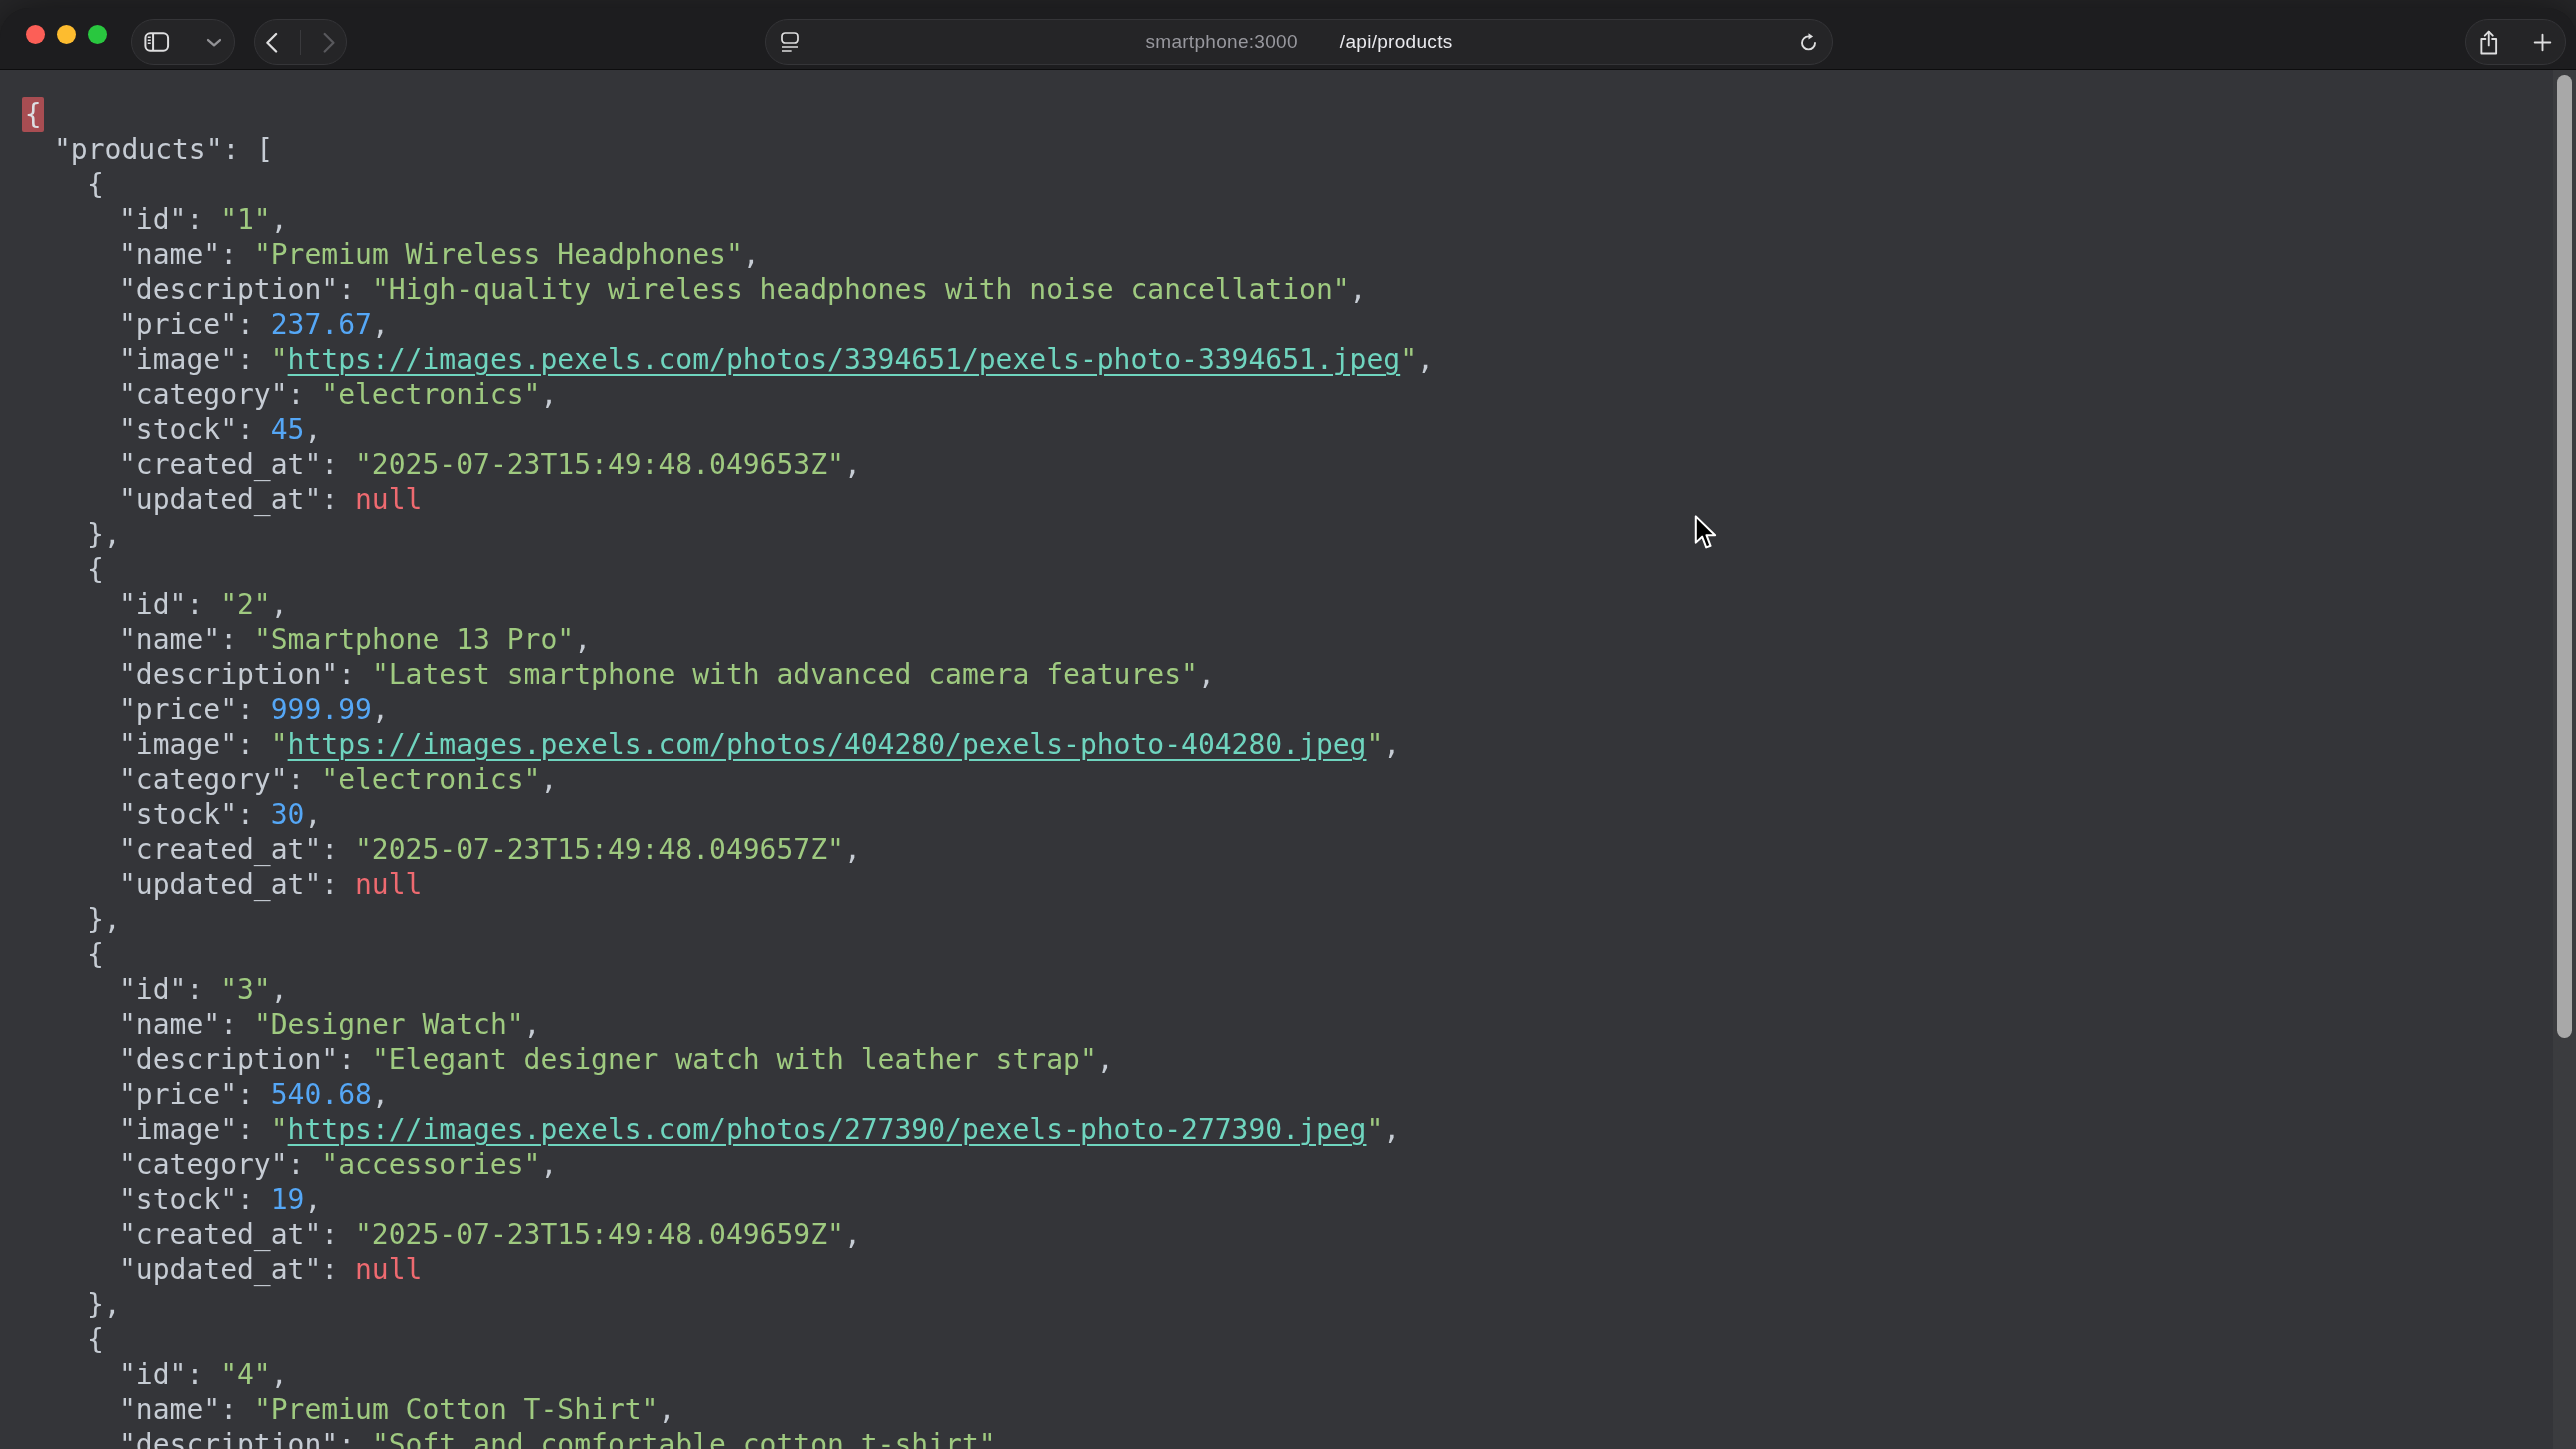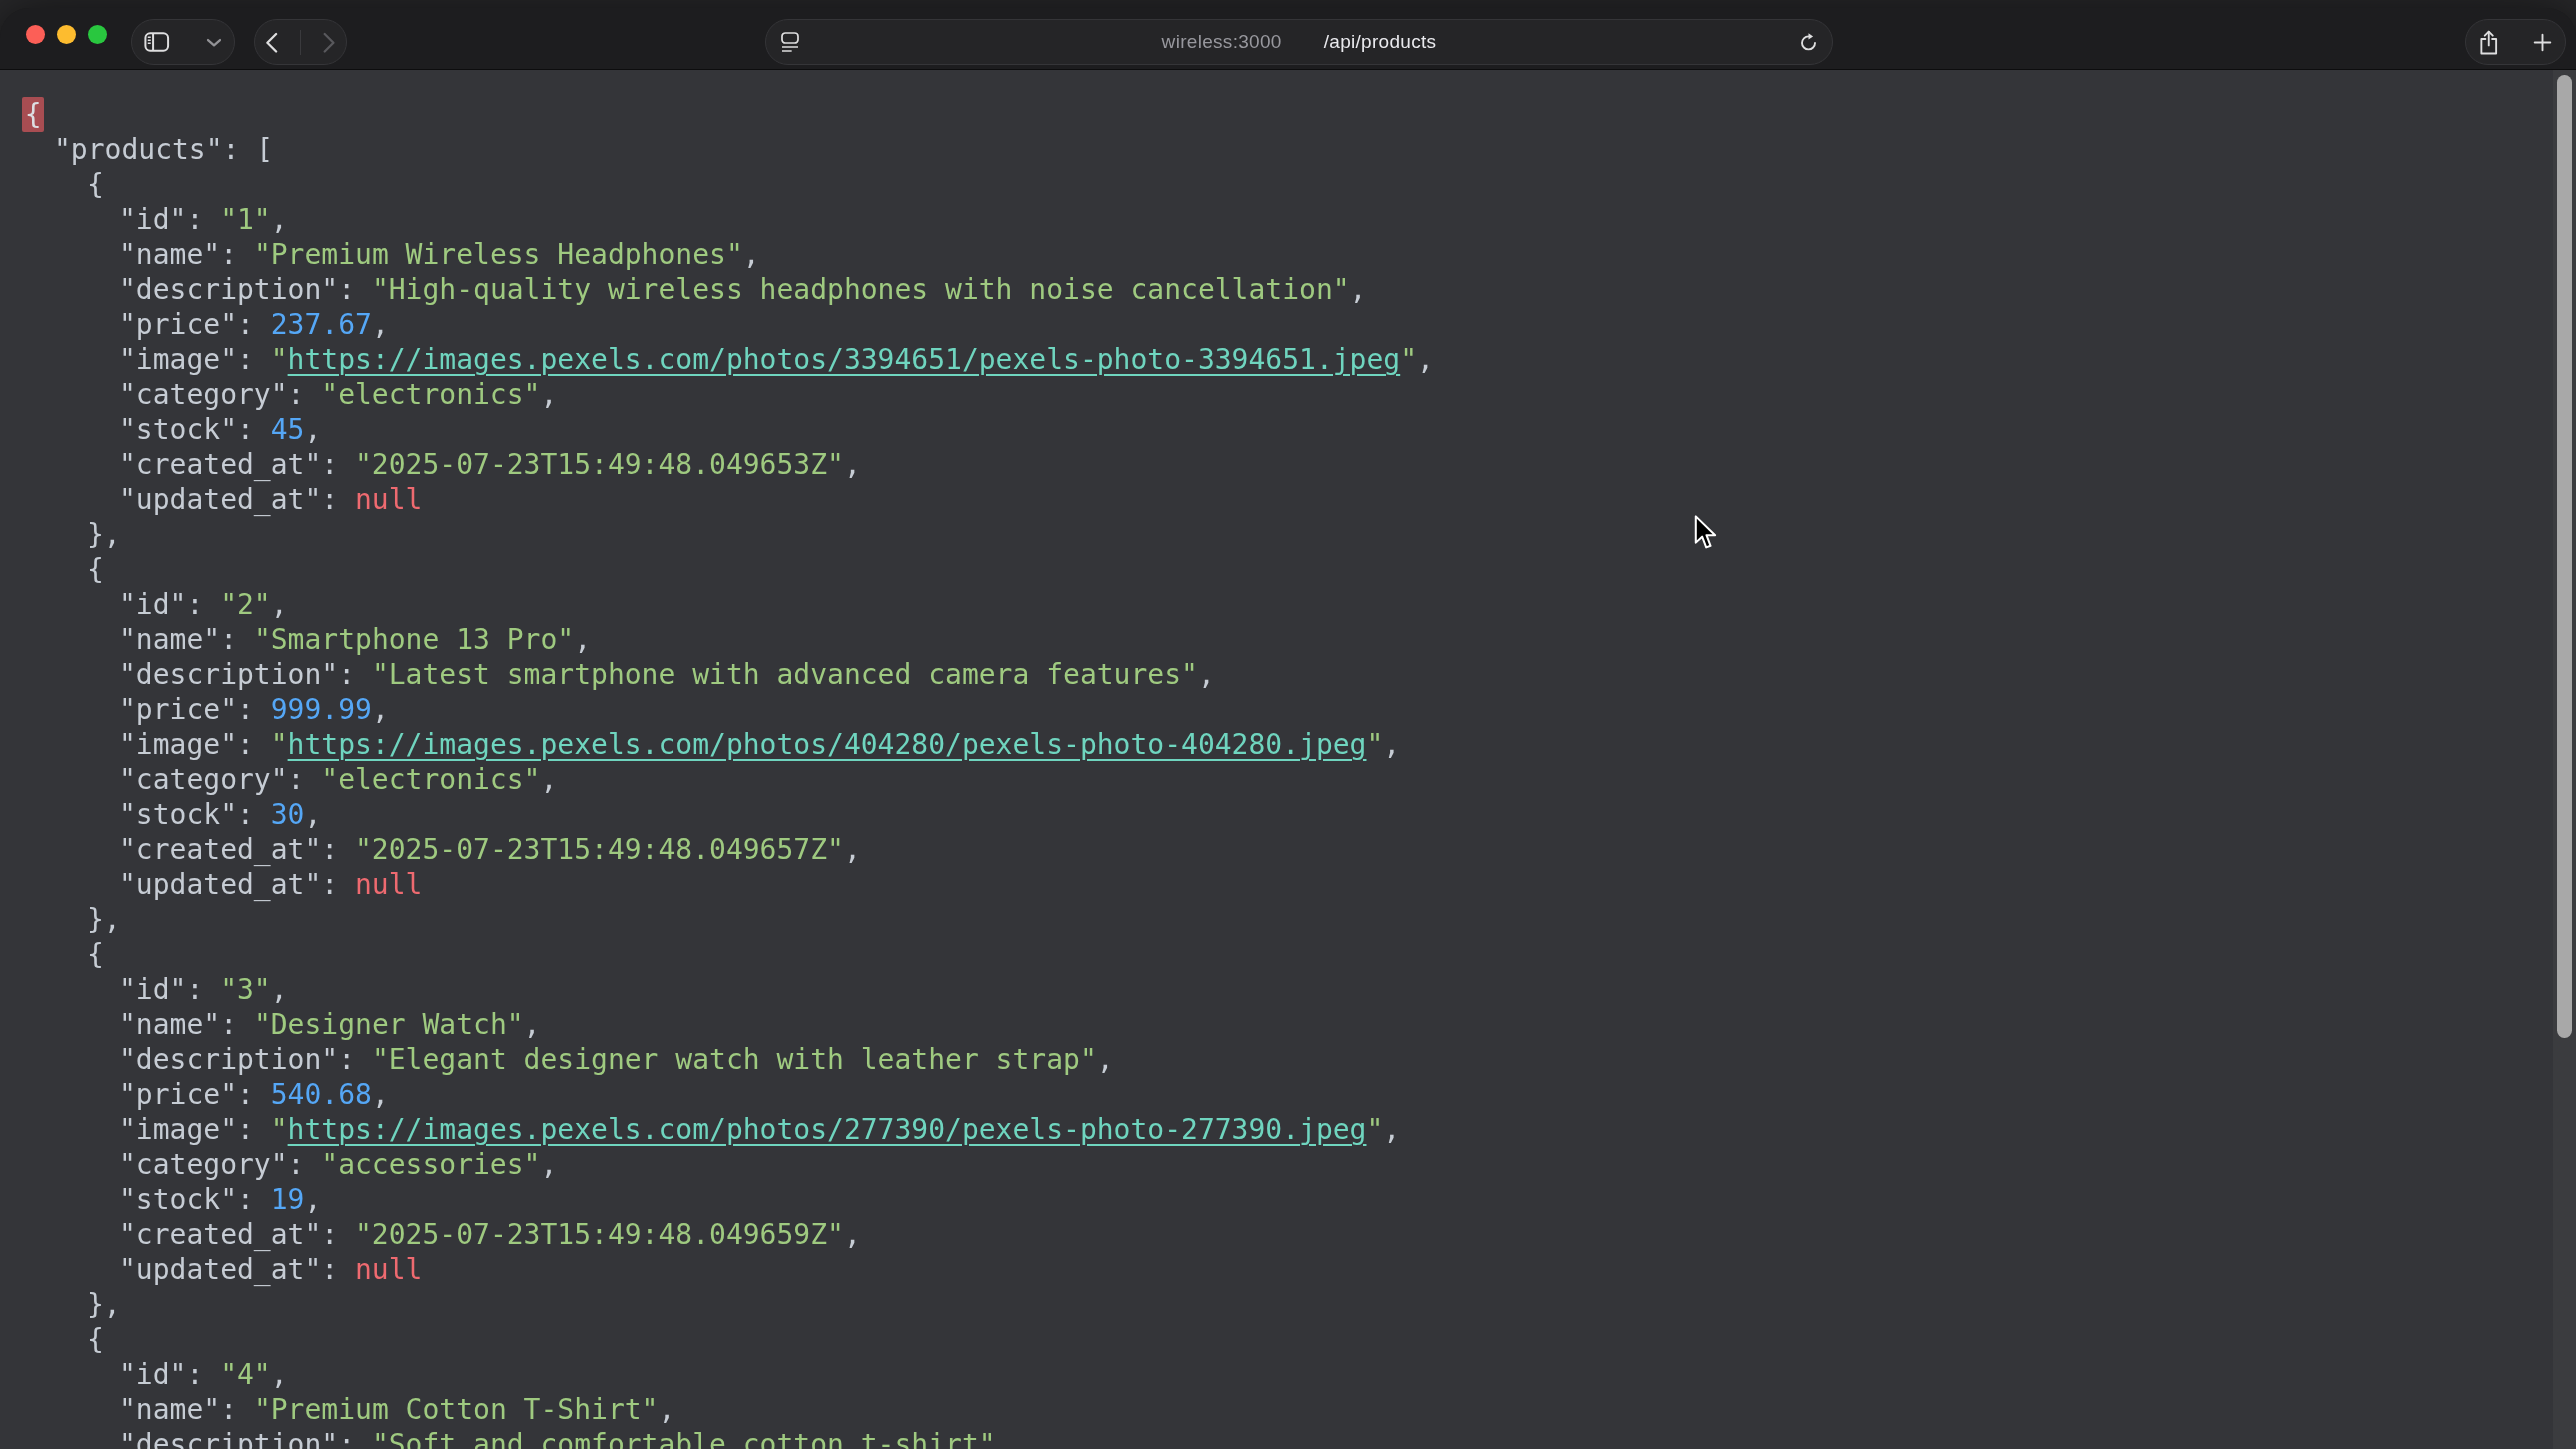--- a/index.html
+++ b/index.html
@@ -121,21 +121,21 @@
     <div class="capsule url-bar">
       <button class="format-icon-btn">
         <span class="icon-bright">
           <svg width="18" height="20" viewBox="0 0 27 30" fill="none" stroke="currentColor" stroke-width="2.6">
             <rect x="1.5" y="1.5" width="24" height="15" rx="5"></rect>
             <line x1="1.5" y1="22.5" x2="25.5" y2="22.5"></line>
             <line x1="1.5" y1="28.5" x2="16" y2="28.5"></line>
           </svg>
         </span>
       </button>
-      <span class="url-text"><span class="url-host">wireless:3000</span><span class="url-path">/api/products</span></span>
+      <span class="url-text"><span class="url-host">smartphone:3000</span><span class="url-path">/api/products</span></span>
       <button class="reload-btn">
         <span class="icon-bright">
           <svg width="21" height="21" viewBox="0 0 31 31" fill="none">
             <path d="M15.5 6.5 a 9.6 9.6 0 1 0 9.6 9.6" stroke="currentColor" stroke-width="2.8" stroke-linecap="round"></path>
             <path d="M15.5 1.8 L22.3 6.5 L15.5 11.2 Z" fill="currentColor"></path>
           </svg>
         </span>
       </button>
     </div>
 

